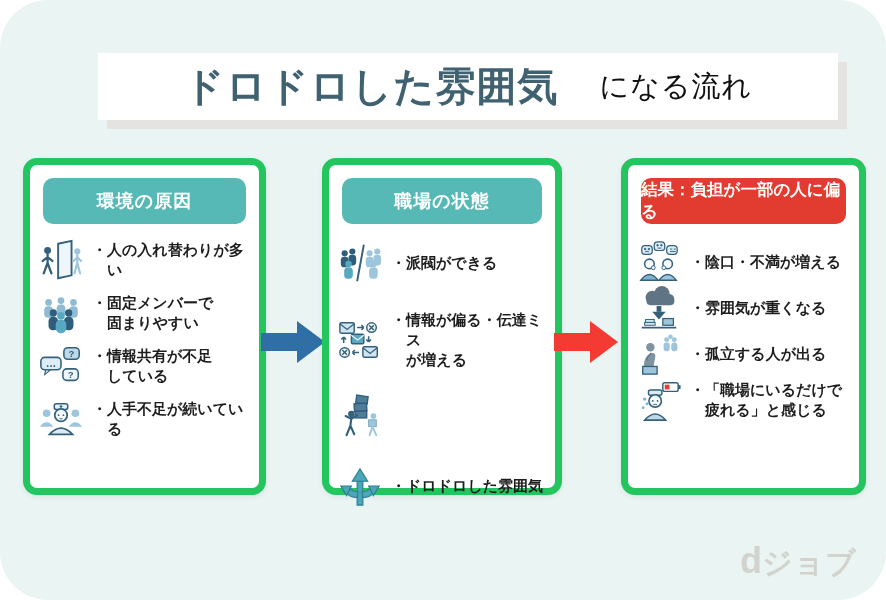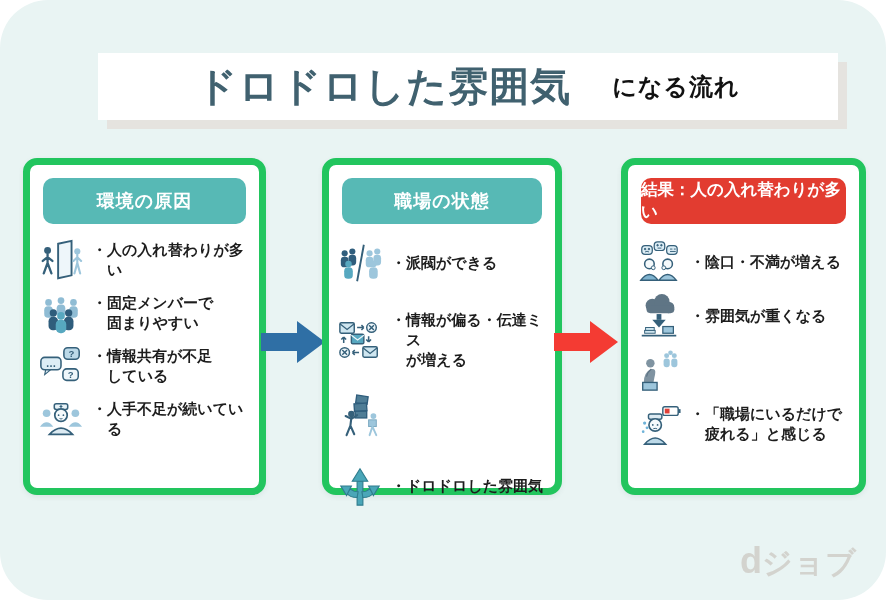--- a/index.html
+++ b/index.html
@@ -2,33 +2,33 @@
 <html><head>
 <meta charset="utf-8">
 <style>
   html,body{margin:0;padding:0;}
   body{font-family:"Liberation Sans","DejaVu Sans",sans-serif;background:#fff;}
   .stage{position:relative;width:886px;height:600px;background:#fff;overflow:hidden;border-radius:29px;}
   .bg{position:absolute;left:0;top:0;width:886px;height:600px;border-radius:48px;}
   .banner{position:absolute;left:98px;top:53px;width:740px;height:67px;background:#fff;
           box-shadow:9px 9px 0 #e5e3df;display:flex;align-items:center;justify-content:center;}
   .banner .t-accent{font-size:40px;font-weight:800;letter-spacing:1px;}
-  .banner .t-rest{font-size:24px;font-weight:700;color:#111;letter-spacing:1px;margin-left:41px;}
+  .banner .t-rest{font-size:29px;font-weight:400;color:#111;letter-spacing:1px;margin-left:41px;}
   .card{position:absolute;top:158px;height:337px;background:#fff;border:7px solid #22c55e;
         border-radius:14px;box-shadow:0 2px 5px rgba(90,120,120,.10);box-sizing:border-box;}
   .card1{left:23px;width:243px;}
   .card2{left:322px;width:240px;}
   .card3{left:621px;width:245px;}
   .hdr{margin:13px 13px 0 13px;height:46px;border-radius:10px;display:flex;align-items:center;
        justify-content:center;color:#fff;font-weight:700;font-size:18px;letter-spacing:1px;}
   .card3 .hdr{font-size:16.5px;letter-spacing:0;}
   .rows{display:flex;flex-direction:column;}
   .card1 .rows{margin-top:13px;gap:7px;}
   .card2 .rows{margin-top:16px;gap:24px;}
-  .card3 .rows{margin-top:15px;gap:8px;}
+  .card3 .rows{margin-top:15px;gap:0;}
   .row{display:flex;align-items:center;gap:8px;padding:0 4px 0 8px;}
   .icon{width:46px;height:46px;flex:none;display:flex;align-items:center;justify-content:center;}
   .icon svg{width:46px;height:46px;}
   .txt{font-size:15px;font-weight:700;color:#1d1d1d;line-height:1.32;white-space:pre-line;
        text-indent:-1em;padding-left:1em;}
   .arrow{position:absolute;top:319px;width:64px;height:46px;}
   .arrow1{left:261px;}
   .arrow2{left:554px;}
   .logo{position:absolute;right:29px;bottom:16px;color:#d3d3ce;font-weight:800;display:flex;align-items:baseline;}
   .logo .d{font-size:36px;}
@@ -222,21 +222,21 @@
       </div>
 
     </div>
   </div>
 
   <svg class="arrow arrow2" viewBox="0 0 64 46">
     <polygon points="0,14 36,14 36,2 64,23 36,44 36,32 0,32" style="fill: rgb(244, 59, 51);"></polygon>
   </svg>
 
   <div class="card card3">
-    <div class="hdr" style="background: rgb(226, 60, 48);">結果：人の入れ替わりが多い</div>
+    <div class="hdr" style="background: rgb(226, 60, 48);">結果：負担が一部の人に偏る</div>
     <div class="rows">
 
       <div class="row">
         <span class="icon">
           <svg viewBox="0 0 48 48">
             <g fill="#dcedf5" stroke="#35607a" stroke-width="1.3">
               <rect x="6" y="7" width="11" height="9" rx="3.5"></rect>
               <rect x="19" y="3" width="11" height="9" rx="3.5"></rect>
               <rect x="32" y="7" width="11" height="9" rx="3.5"></rect>
             </g>
@@ -290,20 +290,21 @@
               <circle cx="40" cy="9" r="2.6"></circle>
                 <rect x="36.8" y="12" width="6.4" height="9" rx="3"></rect>
               <circle cx="36" cy="6" r="2.4"></circle>
               </g>
             <circle cx="15" cy="17" r="4.4" fill="#7f93a1"></circle>
             <path d="M8 38 Q8 26 16 23 Q21 22 20 28 L18 38 Z" fill="#7f93a1"></path>
             <path d="M16 23 Q12 26 11 31" stroke="#5f7585" stroke-width="1.2" fill="none"></path>
             <rect x="7" y="37" width="15" height="8" fill="#9dc6dc" stroke="#35607a" stroke-width="1.4"></rect>
           </svg>
         </span>
+        <span class="txt">・孤立する人が出る</span>
       </div>
 
       <div class="row">
         <span class="icon">
           <svg viewBox="0 0 48 48">
             <rect x="28" y="6" width="16" height="9" rx="2" fill="#fff" stroke="#35607a" stroke-width="1.5"></rect>
             <rect x="44" y="8.5" width="2.5" height="4" fill="#35607a"></rect>
             <rect x="30" y="8" width="5" height="5" fill="#e04038"></rect>
             <rect x="13" y="13.5" width="14" height="5.5" rx="2" fill="#dceaf2" stroke="#35607a" stroke-width="1.5"></rect>
             <circle cx="20" cy="25" r="6.5" fill="#f5fafc" stroke="#35607a" stroke-width="1.7"></circle>

